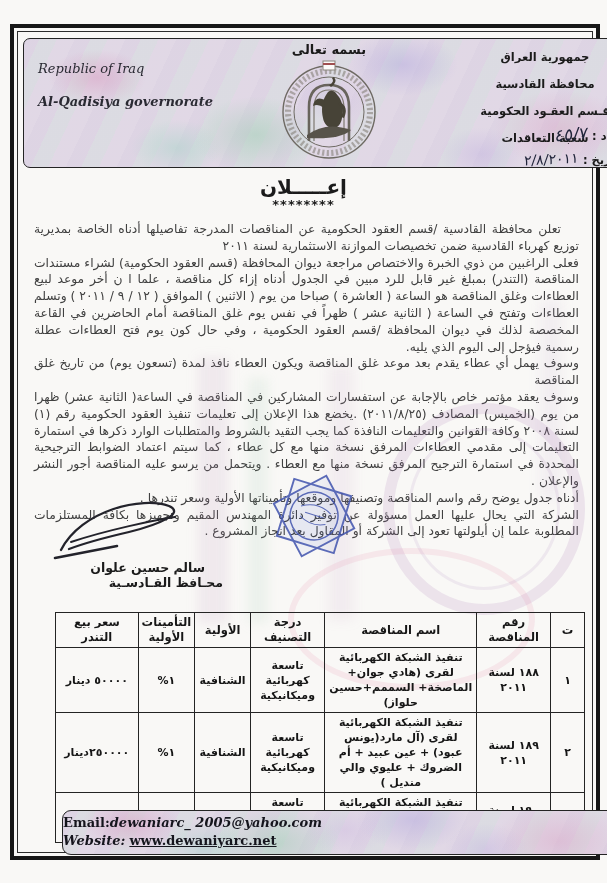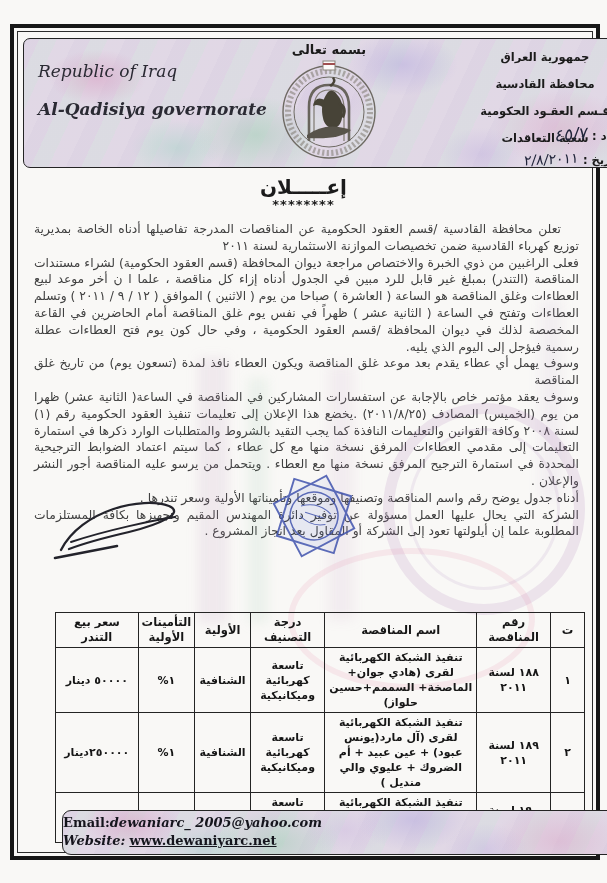--- a/index.html
+++ b/index.html
@@ -27,21 +27,21 @@
       repeating-linear-gradient(115deg, rgba(187,158,200,.14) 0 14px, rgba(172,208,190,.14) 14px 30px, rgba(210,180,212,.12) 30px 46px);
     padding-left: 48px;
   }
   
   .header-box{position:absolute;left:23px;top:38px;width:562px;height:128px;
     border:1px solid #242424;border-radius:7px;}
   .bismillah{position:absolute;left:0;right:0;top:3px;text-align:center;
     font-weight:bold;font-size:13px;}
   .emblem{position:absolute;left:50%;top:20px;transform:translateX(-50%);}
   .english-block{position:absolute;left:14px;top:22px;
-    font-family:"DejaVu Serif",serif;font-style:italic;font-size:17px;color:#2a2a33;}
+    font-family:"DejaVu Serif",serif;font-style:italic;font-size:13px;color:#2a2a33;}
   .english-block .l2{margin-top:18px;font-weight:bold;}
   .arabic-block{position:absolute;right:10px;top:5px;width:158px;text-align:center;
     font-weight:bold;font-size:11.5px;line-height:27px;direction:rtl;}
   .numdate{position:absolute;right:6px;direction:rtl;font-weight:bold;font-size:11.5px;}
   .num-line{top:85px;}
   .date-line{top:112px;}
   .handwriting{display:inline-block;font-weight:normal;color:#20243a;
     font-size:17px;transform:rotate(-5deg) skewX(-10deg);letter-spacing:2px;}
   .handwriting.date{font-size:14px;transform:rotate(-3deg) skewX(-6deg);letter-spacing:1px;}
   
@@ -172,20 +172,22 @@
       </g>
     </svg>
   </div>
 
   <div class="signature-block">
     <svg width="180" height="72" viewBox="0 0 180 72">
       <path d="M18 58 C38 18 100 4 126 14 C142 21 118 32 86 40 C60 46 34 54 26 57" fill="none" stroke="#23232b" stroke-width="2.3" stroke-linecap="round"></path>
       <path d="M28 50 C64 38 112 28 132 25" fill="none" stroke="#23232b" stroke-width="2" stroke-linecap="round"></path>
       <path d="M12 66 L74 54" fill="none" stroke="#23232b" stroke-width="2.6" stroke-linecap="round"></path>
     </svg>
+    <div class="sig-name">سالم حسين علوان</div>
+    <div class="sig-title">محـافظ القـادسـية</div>
   </div>
 
   <table class="tenders-table">
     <colgroup>
       <col style="width:36px">
         <col style="width:76px">
         <col style="width:160px">
       <col style="width:76px">
         <col style="width:56px">
         <col style="width:42px">

